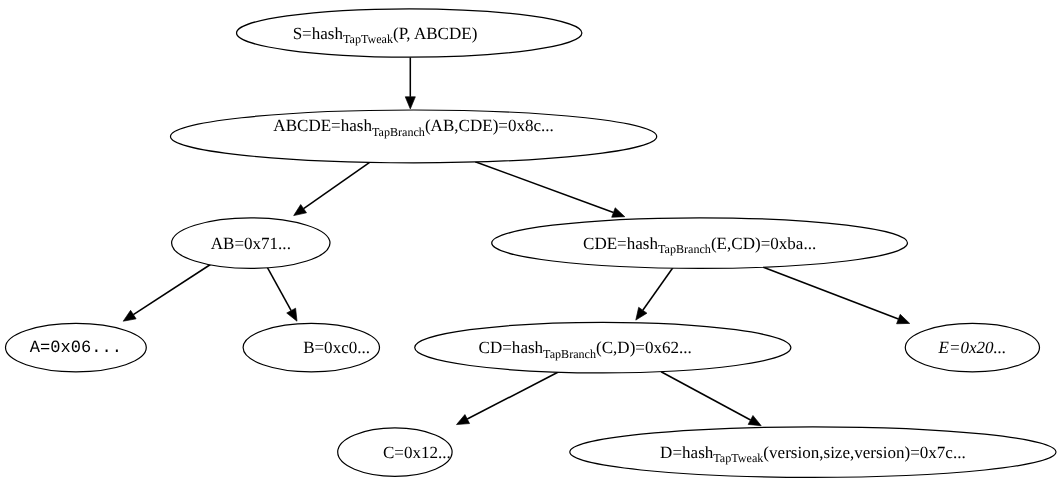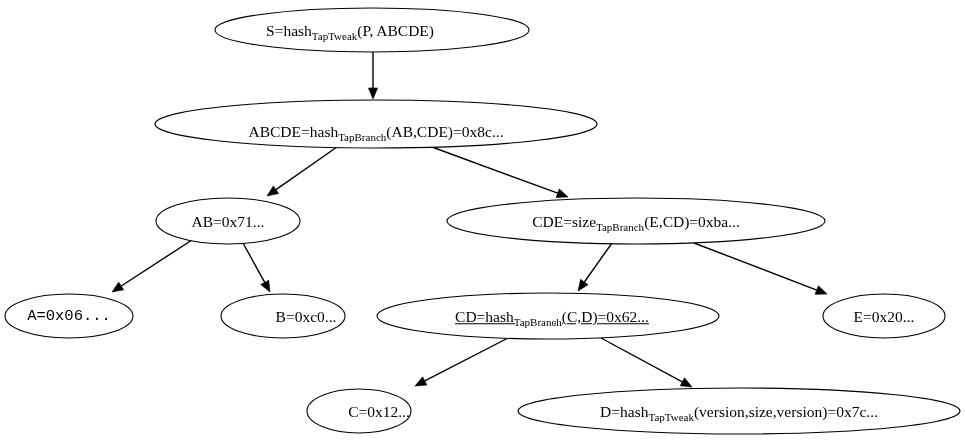--- a/index.html
+++ b/index.html
@@ -106,24 +106,24 @@
       <ellipse class="node-ellipse" cx="69" cy="316" rx="64" ry="22"></ellipse>
       <ellipse class="node-ellipse" cx="283" cy="316" rx="62" ry="22"></ellipse>
       <ellipse class="node-ellipse" cx="548" cy="316" rx="171" ry="23"></ellipse>
       <ellipse class="node-ellipse" cx="884" cy="316" rx="61" ry="22"></ellipse>
       <ellipse class="node-ellipse" cx="359" cy="411" rx="52" ry="22"></ellipse>
       <ellipse class="node-ellipse" cx="739" cy="411" rx="221" ry="23"></ellipse>
     </svg>
 
   <div id="label-layer">
       <div class="node-label" style="left: 350px; top: 31px;"><span>S=hash</span><sub>TapTweak</sub><span>(P, ABCDE)</span></div>
-      <div class="node-label" style="left: 376px; top: 132px; text-align: right;"><span>ABCDE=hash</span><sub>TapBranch</sub><span>(AB,CDE)=0x8c...</span></div>
+      <div class="node-label" style="left: 376px; top: 115px; text-align: right;"><span>ABCDE=hash</span><sub>TapBranch</sub><span>(AB,CDE)=0x8c...</span></div>
       <div class="node-label" style="left: 228px; top: 222px; text-align: center;"><span>AB=0x71...</span></div>
-      <div class="node-label" style="left: 636px; top: 222px;"><span>CDE=size</span><sub>TapBranch</sub><span>(E,CD)=0xba...</span></div>
+      <div class="node-label" style="left: 636px; top: 222px;"><span>CDE=hash</span><sub>TapBranch</sub><span>(E,CD)=0xba...</span></div>
       <div class="node-label" style="left: 69px; top: 317px; font-family: Liberation Mono, monospace;"><span>A=0x06...</span></div>
       <div class="node-label" style="left: 283px; top: 317px; margin-left: 23px;"><span>B=0xc0...</span></div>
-      <div class="node-label" style="left: 552px; top: 317px; text-decoration: underline;"><span>CD=hash</span><sub>TapBranch</sub><span>(C,D)=0x62...</span></div>
-      <div class="node-label" style="left: 884px; top: 317px;"><span>E=0x20...</span></div>
+      <div class="node-label" style="left: 532px; top: 317px;"><span>CD=hash</span><sub>TapBranch</sub><span>(C,D)=0x62...</span></div>
+      <div class="node-label" style="left: 884px; top: 317px; font-style: italic;"><span>E=0x20...</span></div>
       <div class="node-label" style="left: 379px; top: 412px;"><span>C=0x12...</span></div>
       <div class="node-label" style="left: 739px; top: 412px;"><span>D=hash</span><sub>TapTweak</sub><span>(version,size,version)=0x7c...</span></div>
     </div>
 
 </div>
 
 </body></html>

